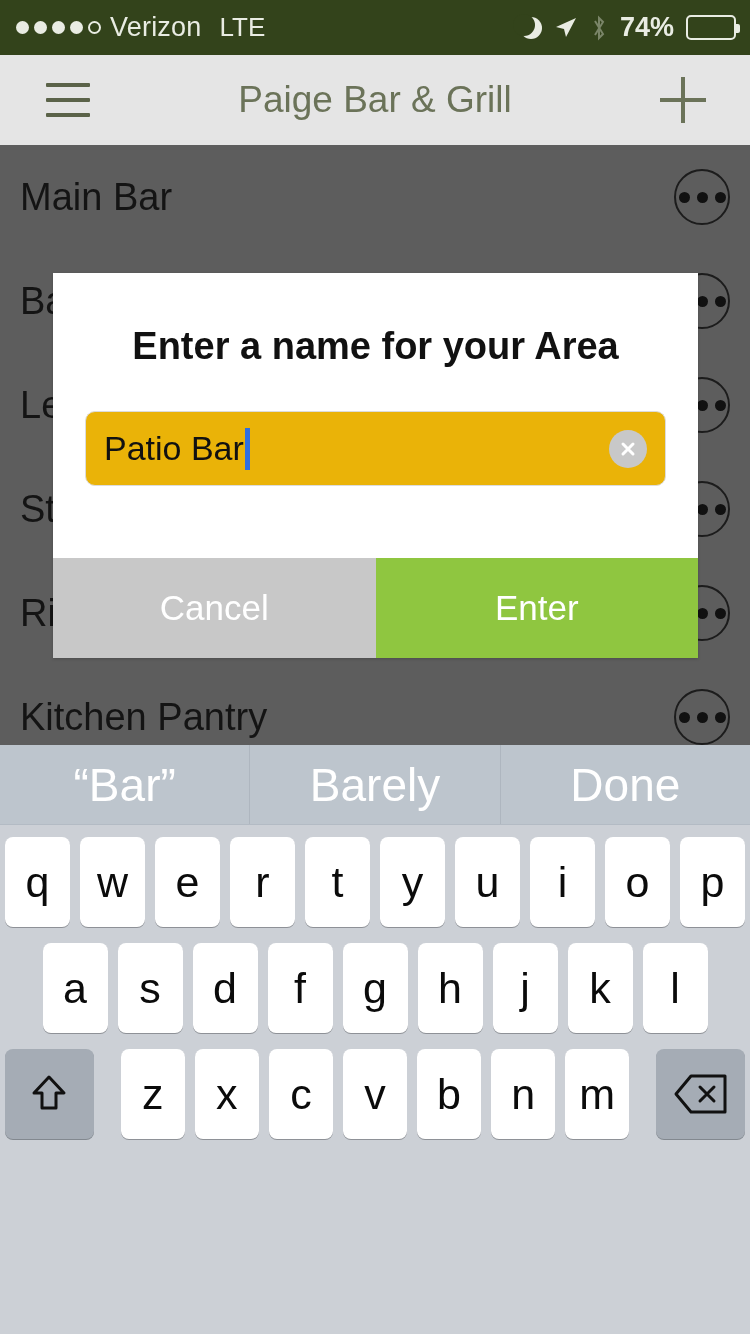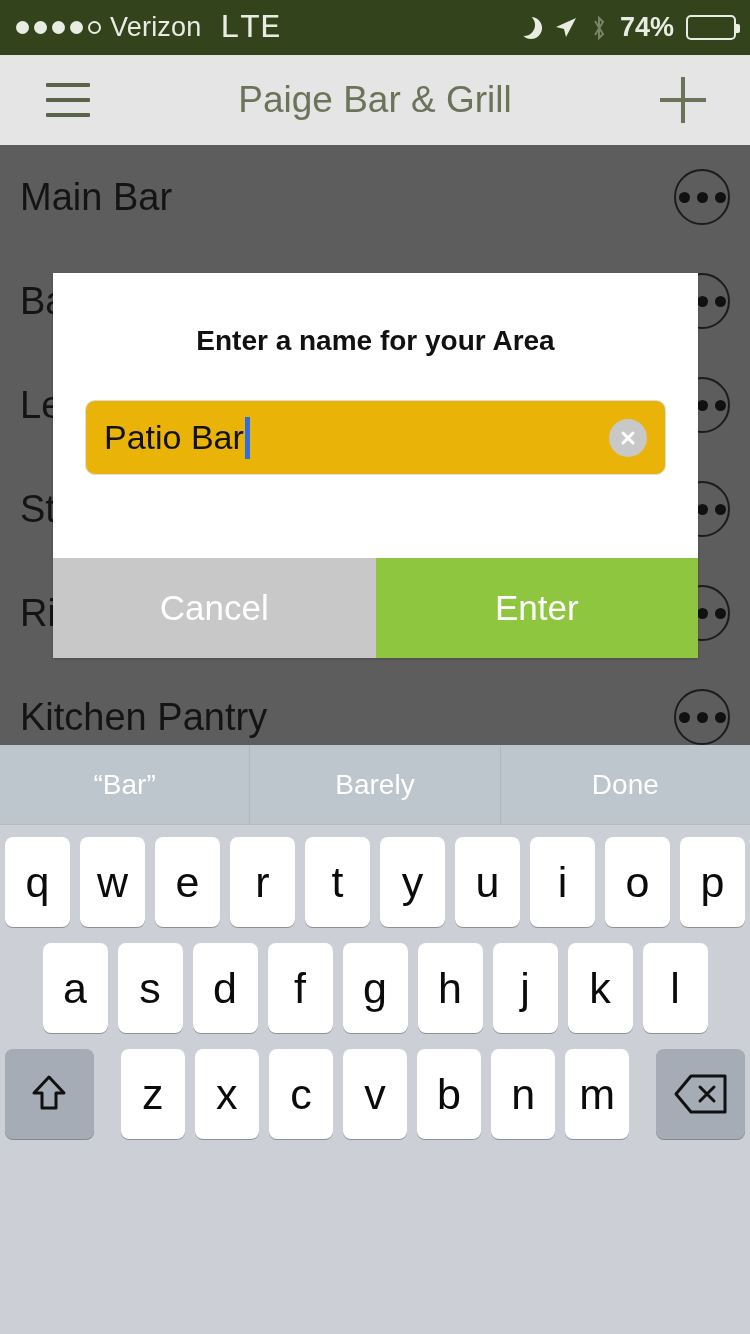--- a/index.html
+++ b/index.html
@@ -22,21 +22,21 @@
     background: #33431b;
     display: flex; align-items: center;
     color: #e9ece3;
     font-size: 27px;
   }
   .sb-left { display: flex; align-items: center; margin-left: 16px; gap: 9px; }
   .sig-dots { display: flex; align-items: center; gap: 5px; }
   .dot { width: 13px; height: 13px; border-radius: 50%; background: #e9ece3; }
   .dot.empty { background: transparent; border: 2px solid #e9ece3; width: 13px; height: 13px; }
   .carrier { font-size: 27px; letter-spacing: 0.2px; }
-  .lte { font-size: 34px; margin-left: 9px; font-family: Liberation Mono, monospace; }
+  .lte { font-size: 26px; margin-left: 9px; }
   .sb-center {
     position: absolute; left: 0; right: 0; text-align: center;
     font-size: 28px; font-weight: bold; letter-spacing: 0.3px;
   }
   .sb-right {
     position: absolute; right: 14px; top: 0; height: 55px;
     display: flex; align-items: center; gap: 12px;
   }
   .moon-icon { width: 22px; height: 22px; position: relative; }
   .moon-icon::before {
@@ -113,21 +113,21 @@
   
   #dialog {
     position: absolute; left: 53px; top: 273px;
     width: 645px; height: 385px;
     background: #ffffff;
     overflow: hidden;
     box-shadow: 0 1px 3px rgba(0,0,0,0.18);
   }
   #dialog-title {
     text-align: center;
-    font-size: 28px; font-weight: bold; color: #111;
+    font-size: 38px; font-weight: bold; color: #111;
     margin-top: 52px;
   }
   #name-input-wrap {
     margin: 43px 32px 0 32px;
     height: 75px;
     border: 1px solid #dcdcdc;
     border-radius: 10px;
     display: flex; align-items: center;
     position: relative;
     background: #eab308;
@@ -165,21 +165,21 @@
     width: 750px; height: 589px;
     background: #ccd0d6;
   }
   #suggestion-bar {
     height: 80px; display: flex; align-items: stretch;
     background: #bdc5cd;
     border-bottom: 1px solid #b3bbc4;
   }
   .suggestion {
     flex: 1; display: flex; align-items: center; justify-content: center;
-    font-size: 28px; color: #ffffff;
+    font-size: 46px; color: #ffffff;
   }
   .suggestion + .suggestion { border-left: 1px solid #aeb6bf; }
 
   #keys { padding-top: 12px; }
   .krow {
     display: flex; justify-content: center; align-items: center;
     margin-bottom: 16px;
   }
   .key {
     background: #ffffff;

